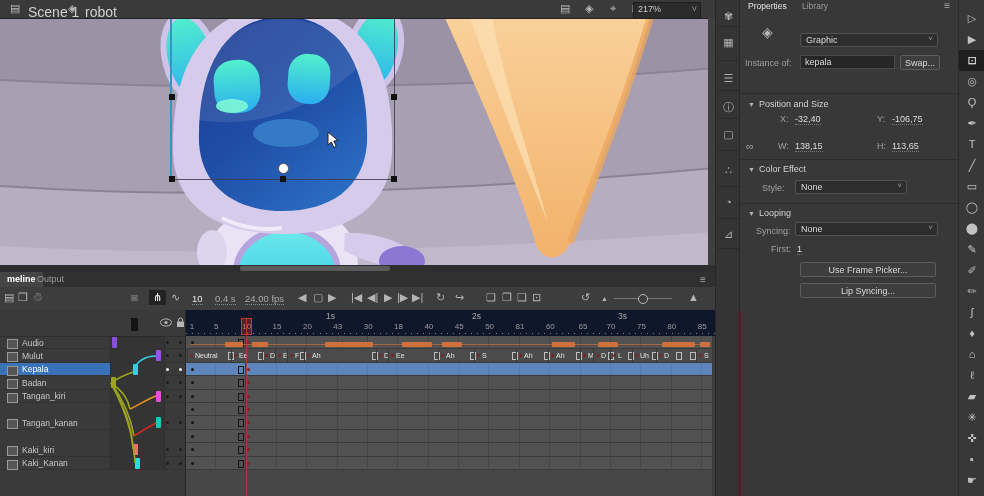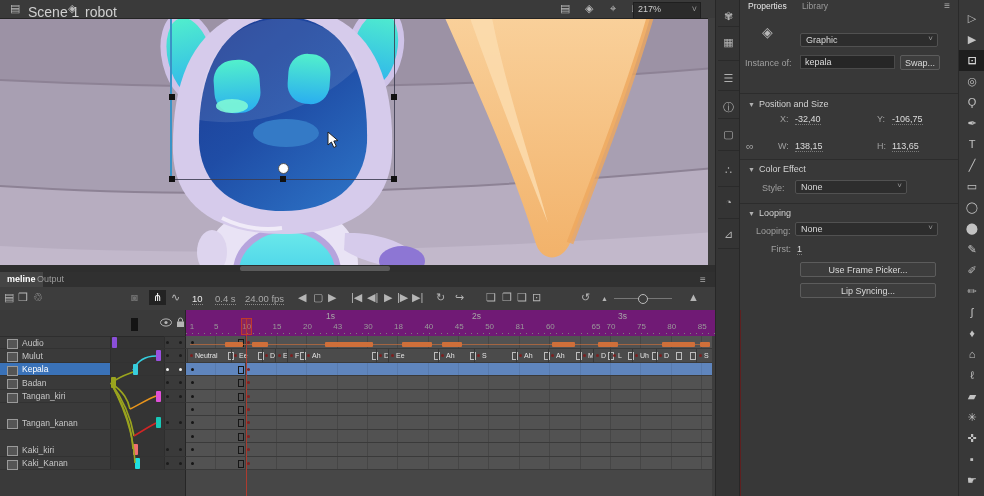--- a/index.html
+++ b/index.html
@@ -24,21 +24,21 @@
   #vscroll{left:708px;top:18px;width:7px;height:247px;background:#3f3f3f;}
   
   #tl{left:0;top:272px;width:715px;height:224px;background:#3d3d3d;}
   #tltabs{left:0;top:0;width:715px;height:15px;background:#303030;border-bottom:1px solid #262626;}
   .tab{font-size:9px;padding:2px 7px;height:15px;box-sizing:border-box;position:absolute;top:0;}
   .tab.on{background:#454545;color:#fff;font-weight:bold;}
   .tab.off{color:#9a9a9a;}
   #tlbar{left:0;top:15px;width:715px;height:23px;background:#3d3d3d;border-bottom:1px solid #2b2b2b;}
   .tbi{position:absolute;top:4px;font-size:11px;color:#b5b5b5;cursor:default;}
   .num{font-size:9.5px;border-bottom:1px dotted #8a8a8a;top:6px;position:absolute;}
-  #ruler{left:186px;top:38px;width:529px;height:26px;background:#701a75;}
+  #ruler{left:186px;top:38px;width:529px;height:26px;background:#0f172a;}
   .sec{position:absolute;top:1px;font-size:8.5px;color:#a8a8a8;}
   .fnum{position:absolute;top:12px;font-size:8px;color:#9a9a9a;transform:translateX(-50%);}
   #ticks{position:absolute;left:0;top:23px;width:529px;height:1px;
          background-image:repeating-linear-gradient(90deg,#7d7d7d 0 1px,transparent 1px 6.07px);}
   #lcol{left:0;top:38px;width:186px;height:186px;background:#3a3a3a;border-right:1px solid #262626;box-sizing:border-box;}
   #lhead{left:0;top:0;width:186px;height:26px;border-bottom:1px solid #2e2e2e;position:absolute;}
   #parentcol{left:110px;top:26px;width:53px;height:134px;background:rgba(0,0,0,.10);
              border-left:1px solid #2e2e2e;border-right:1px solid #2e2e2e;position:absolute;}
   .lrow{position:absolute;left:0;width:186px;height:13.4px;border-bottom:1px solid #323232;box-sizing:border-box;}
   .lrow .nbg{position:absolute;left:0;top:0;width:110px;height:100%;}
@@ -228,21 +228,21 @@
       <div class="fnum" style="left: 91.0585px;">15</div>
       <div class="fnum" style="left: 121.424px;">20</div>
       <div class="fnum" style="left: 151.788px;">43</div>
       <div class="fnum" style="left: 182.154px;">30</div>
       <div class="fnum" style="left: 212.518px;">18</div>
       <div class="fnum" style="left: 242.883px;">40</div>
       <div class="fnum" style="left: 273.248px;">45</div>
       <div class="fnum" style="left: 303.613px;">50</div>
       <div class="fnum" style="left: 333.978px;">81</div>
       <div class="fnum" style="left: 364.344px;">60</div>
-      <div class="fnum" style="left: 410px;">65</div>
+      <div class="fnum" style="left: 397px;">65</div>
       <div class="fnum" style="left: 425.074px;">70</div>
       <div class="fnum" style="left: 455.438px;">75</div>
       <div class="fnum" style="left: 485.803px;">80</div>
       <div class="fnum" style="left: 516.168px;">85</div>
     </div>
   <div id="lcol" class="abs">
     <div id="lhead">
       <svg class="abs" style="left:160px;top:8px;" width="12" height="9">
           <ellipse cx="6" cy="4.5" rx="5.5" ry="3.6" fill="none" stroke="#b5b5b5"></ellipse>
           <circle cx="6" cy="4.5" r="1.6" fill="#b5b5b5"></circle>
@@ -539,21 +539,21 @@
   <span class="flabel" style="left:137px;top:141px;">H:</span>
   <span class="fval" style="left:152px;top:141px;">113,65</span>
   <div class="sect" style="top:159px;"></div>
   <div class="shead" style="left:8px;top:164px;"><span class="tri">▼</span><span>Color Effect</span></div>
   <span class="flabel" style="left:22px;top:183px;">Style:</span>
   <div class="drop" style="left:55px;top:180px;width:112px;">
     <span>None</span><span class="car">˅</span>
   </div>
   <div class="sect" style="top:203px;"></div>
   <div class="shead" style="left:8px;top:208px;"><span class="tri">▼</span><span>Looping</span></div>
-  <span class="flabel" style="left:16px;top:226px;">Looping:</span>
+  <span class="flabel" style="left:16px;top:226px;">Syncing:</span>
   <div class="drop" style="left:55px;top:222px;width:143px;">
     <span>None</span><span class="car">˅</span>
   </div>
   <span class="flabel" style="left:31px;top:244px;">First:</span>
   <span class="fval" style="left:57px;top:244px;">1</span>
   <div class="pbtn" style="top:262px;">Use Frame Picker...</div>
   <div class="pbtn" style="top:283px;">Lip Syncing...</div>
 </div>
 <div id="redline"></div>
 

